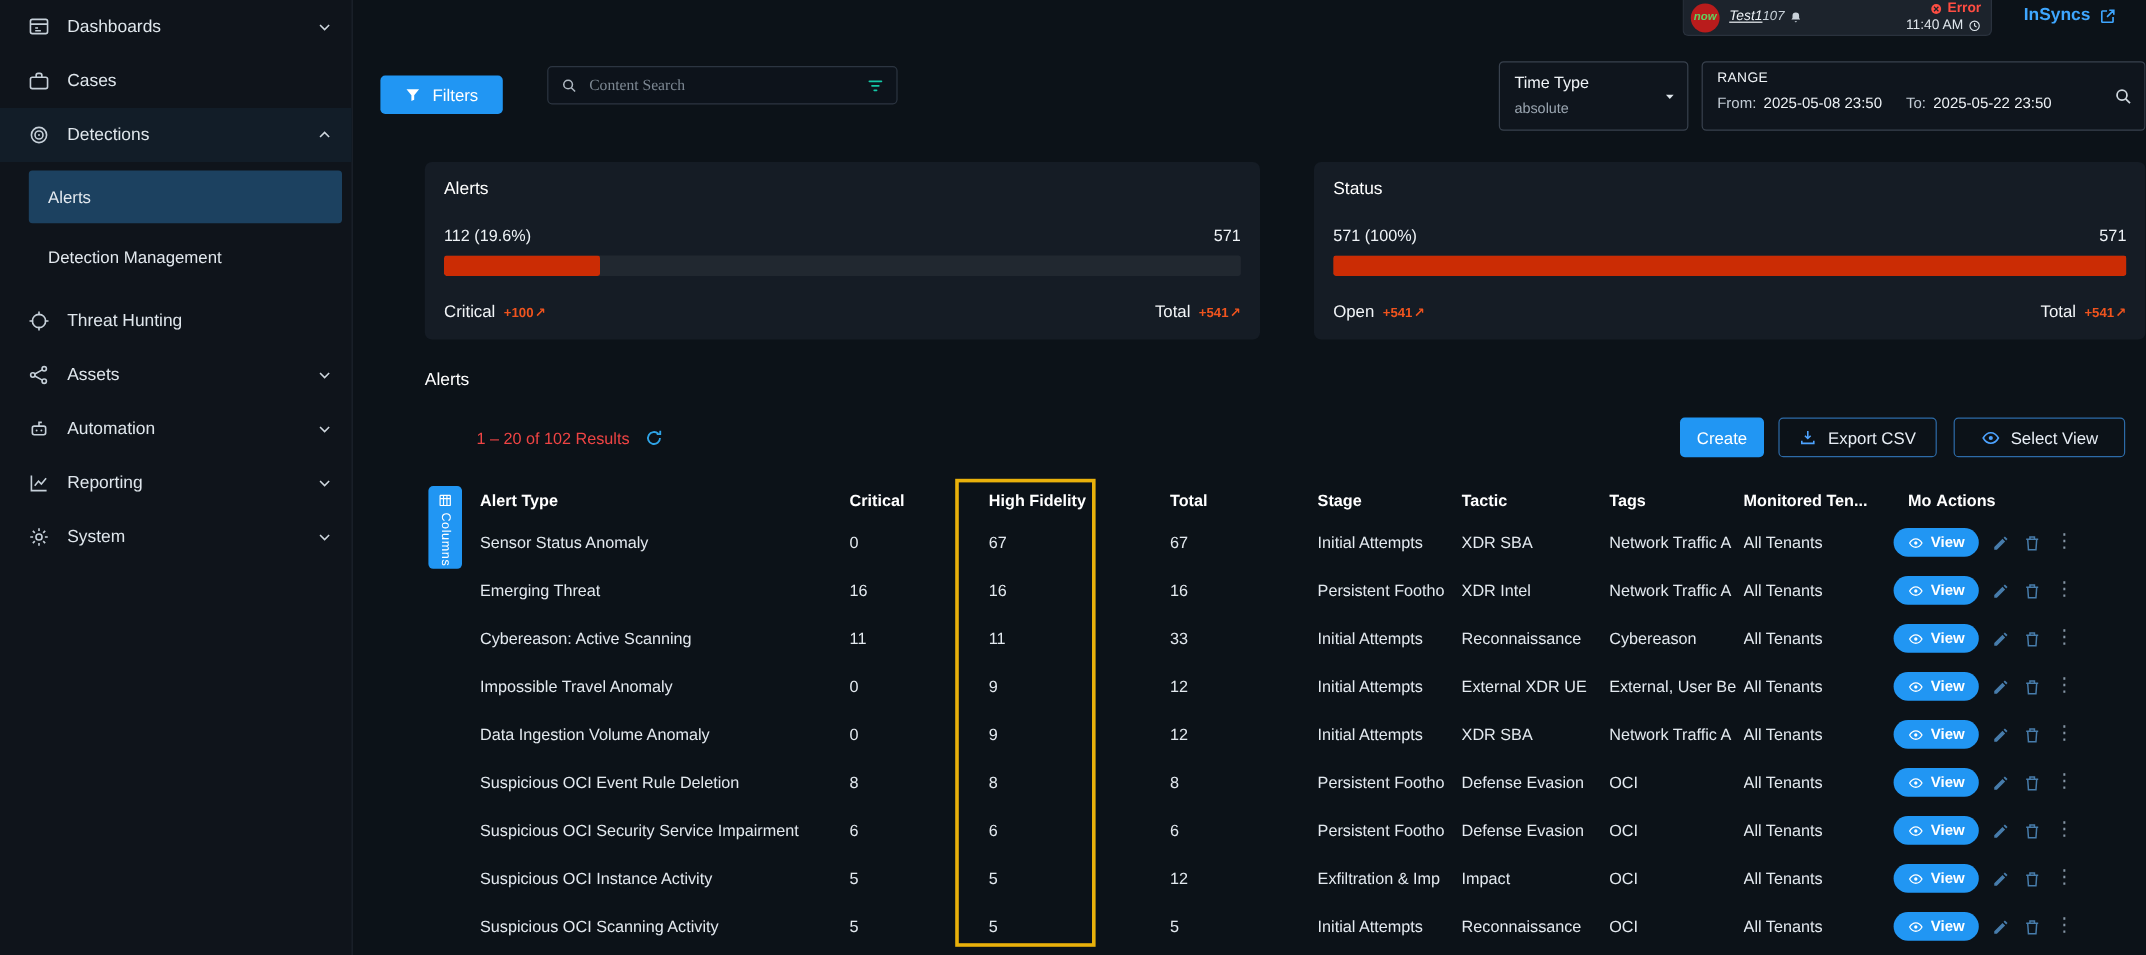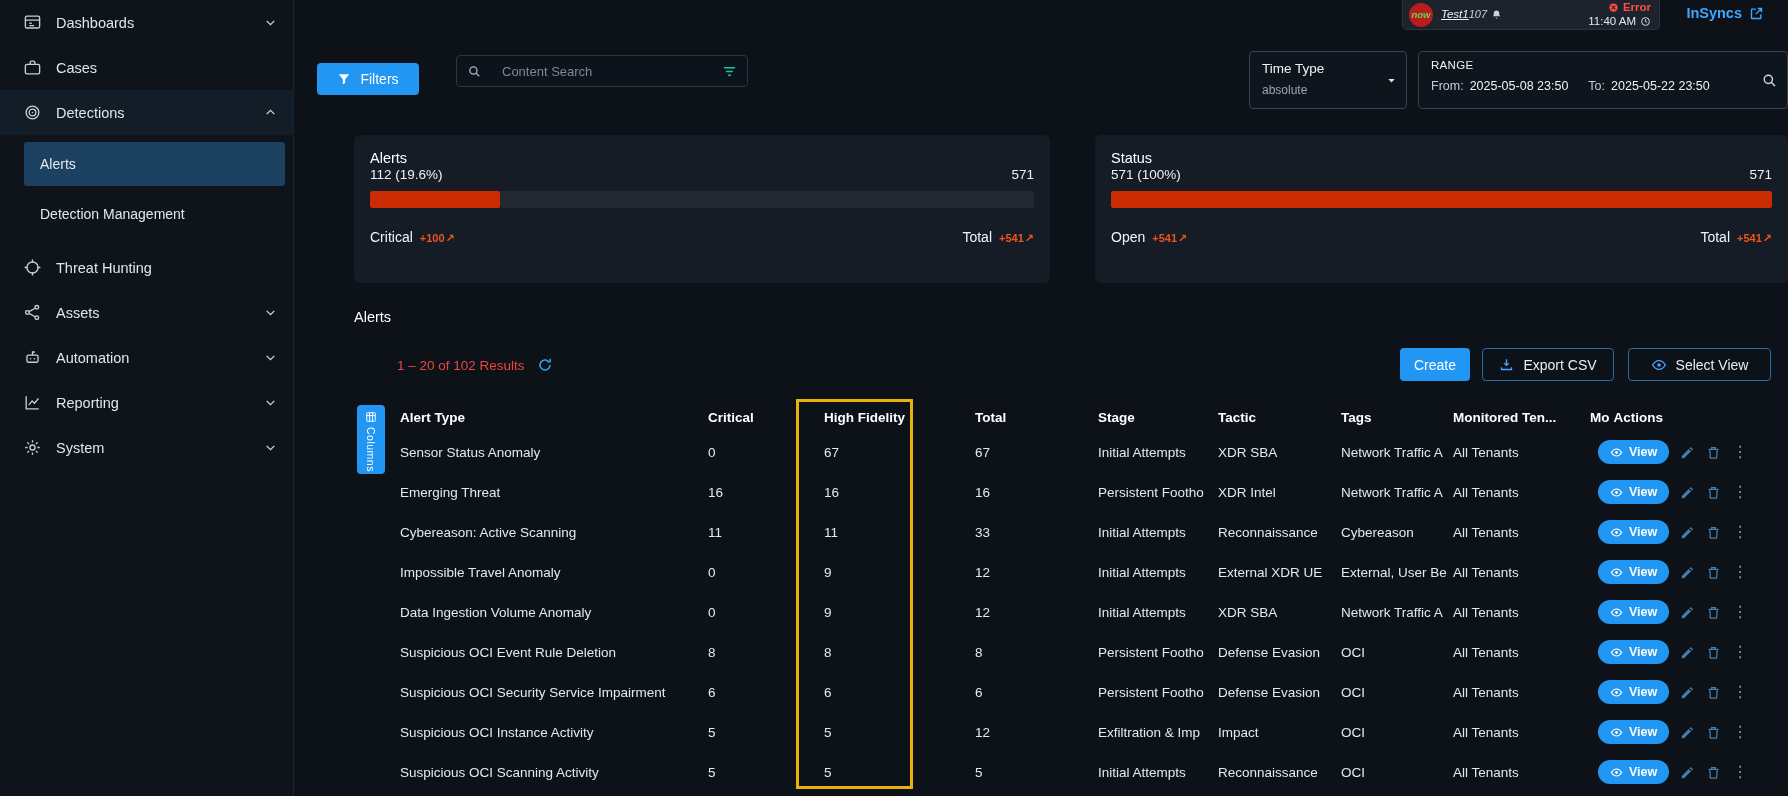--- a/index.html
+++ b/index.html
@@ -30,21 +30,21 @@
   .username { text-decoration: underline; color: #eef2f6; }
   .acct-sub { display: flex; align-items: center; gap: 4px; color: #c9d2da; font-size: 11px; justify-content: center; }
   .right-col { margin-left: auto; display: flex; flex-direction: column; align-items: flex-end; line-height: 13px; gap: 1px; }
   .error-row { display: flex; align-items: center; gap: 4px; color: #ff4d42; font-size: 11.5px; font-weight: 700; }
   .time-row { display: flex; align-items: center; gap: 4px; color: #dfe6ec; font-size: 11.5px; }
   .insyncs { position: absolute; right: 24px; top: 5px; display: flex; align-items: center; gap: 7px; color: #3ea6ff; font-size: 14.5px; font-weight: 700; cursor: pointer; }
 
   
   .filters-btn { position: absolute; left: 317px; top: 63px; width: 102px; height: 32px; background: #2196f3; border: none; border-radius: 4px; color: #fff; font-size: 14px; display: flex; align-items: center; justify-content: center; gap: 9px; cursor: pointer; font-family: inherit; }
   .search-box { position: absolute; left: 456px; top: 55px; width: 292px; height: 32px; border: 1px solid #2c3541; border-radius: 4px; background: #0d131b; display: flex; align-items: center; padding: 0 10px; gap: 8px; }
-  .search-box input { flex: 1; background: transparent; border: none; outline: none; color: #fef9c3; font-size: 13px; font-family: Liberation Sans, sans-serif; min-width: 0; margin-left: 11px; }
+  .search-box input { flex: 1; background: transparent; border: none; outline: none; color: #fef9c3; font-size: 13px; font-family: Liberation Serif, serif; min-width: 0; }
   .search-box input::placeholder { color: #7d8893; }
   .search-icon { color: #aeb7c0; display: flex; }
   .filter-lines-icon { color: #14c7a6; display: flex; cursor: pointer; }
 
   .time-type { position: absolute; left: 1249px; top: 51px; width: 158px; height: 58px; border: 1px solid #39424e; border-radius: 4px; background: #0f151d; padding: 9px 42px 0 12px; cursor: pointer; }
   .tt-label { font-size: 13.5px; color: #f0f4f8; }
   .tt-value { font-size: 12px; color: #9aa5b0; margin-top: 7px; }
   .tt-caret { position: absolute; right: 9px; top: 23px; color: #dfe6ec; }
 
   .range-box { position: absolute; left: 1418px; top: 51px; width: 370px; height: 58px; border: 1px solid #39424e; border-radius: 4px; background: #0f151d; padding: 7px 19px 0 12px; cursor: pointer; }
@@ -53,21 +53,21 @@
   .range-key { color: #c3ccd5; }
   .range-key.to { margin-left: 14px; }
   .range-val { color: #eef2f6; }
   .range-search { position: absolute; right: 10px; top: 20px; color: #cfd7de; cursor: pointer; }
 
   
   .card { position: absolute; top: 135px; height: 148px; background: #151c25; border-radius: 6px; padding: 15px 16px 0; }
   .card1 { left: 354px; width: 696px; }
   .card2 { left: 1095px; width: 693px; }
   .card-title { font-size: 14.5px; color: #fff; }
-  .card-vals { display: flex; justify-content: space-between; margin-top: 1px; font-size: 13.5px; color: #eef2f6; }
+  .card-vals { display: flex; justify-content: space-between; margin-top: 23px; font-size: 13.5px; color: #eef2f6; }
   .progress-track { margin-top: 9px; height: 17px; background: rgba(255,255,255,.055); border-radius: 2px; overflow: hidden; }
   .progress-fill { height: 100%; background: #cb2c04; border-radius: 2px; }
   .card-footer { display: flex; justify-content: space-between; margin-top: 21px; align-items: baseline; }
   .cf-group { display: flex; align-items: baseline; gap: 7px; font-size: 14px; color: #f2f5f8; }
   .delta { color: #f0541e; font-size: 11px; font-weight: 700; display: inline-flex; align-items: baseline; gap: 1px; }
 
   
   .section-title { position: absolute; left: 354px; top: 309px; font-size: 14.5px; color: #fff; }
   .results-row { position: absolute; left: 397px; top: 357px; display: flex; align-items: center; gap: 12px; font-size: 13.5px; color: #ef4444; }
   .refresh-icon { color: #2fa4e7; display: flex; cursor: pointer; }
@@ -82,21 +82,21 @@
   .columns-btn { position: absolute; left: 357px; top: 405px; width: 28px; height: 69px; background: #2196f3; border: none; border-radius: 4px; color: #fff; display: flex; flex-direction: column; align-items: center; padding: 6px 0 0; gap: 4px; cursor: pointer; font-family: inherit; }
   .columns-btn .vtext { writing-mode: vertical-rl; font-size: 10.5px; letter-spacing: .5px; color: #fff; }
 
   .table-wrap { position: absolute; left: 400px; top: 402px; width: 1360px; }
   .thead, .trow { display: grid; grid-template-columns: 308px 116px 151px 123px 120px 123px 112px 125px 1fr; align-items: center; }
   .thead { height: 30px; font-size: 13.5px; font-weight: 700; color: #fff; }
   .trow { height: 40px; font-size: 13.5px; color: #e3e9ef; }
   .cell { white-space: nowrap; overflow: hidden; padding-right: 10px; }
   .actions-head { display: flex; gap: 4px; overflow: hidden; white-space: nowrap; padding-left: 12px; }
   .actions-cell { display: flex; align-items: center; gap: 11px; overflow: visible; }
-  .view-btn { height: 24px; padding: 0 12px; border-radius: 12px; background: #2196f3; border: none; color: #fff; font-size: 12.5px; font-weight: 700; display: flex; align-items: center; gap: 6px; cursor: pointer; font-family: inherit; margin-left: 20px; }
+  .view-btn { height: 24px; padding: 0 12px; border-radius: 12px; background: #2196f3; border: none; color: #fff; font-size: 12.5px; font-weight: 700; display: flex; align-items: center; gap: 6px; cursor: pointer; font-family: inherit; }
   .row-icon { display: flex; color: #477cab; cursor: pointer; }
   .row-icon svg { width: 15px; height: 15px; }
   .row-dots { color: #8595a5; font-size: 16px; cursor: pointer; line-height: 1; }
 
   .hl-box { position: absolute; left: 796px; top: 399px; width: 117px; height: 390px; border: 3px solid #e9b10b; pointer-events: none; }
 </style>
 </head>
 <body>
 
 <aside class="sidebar">

